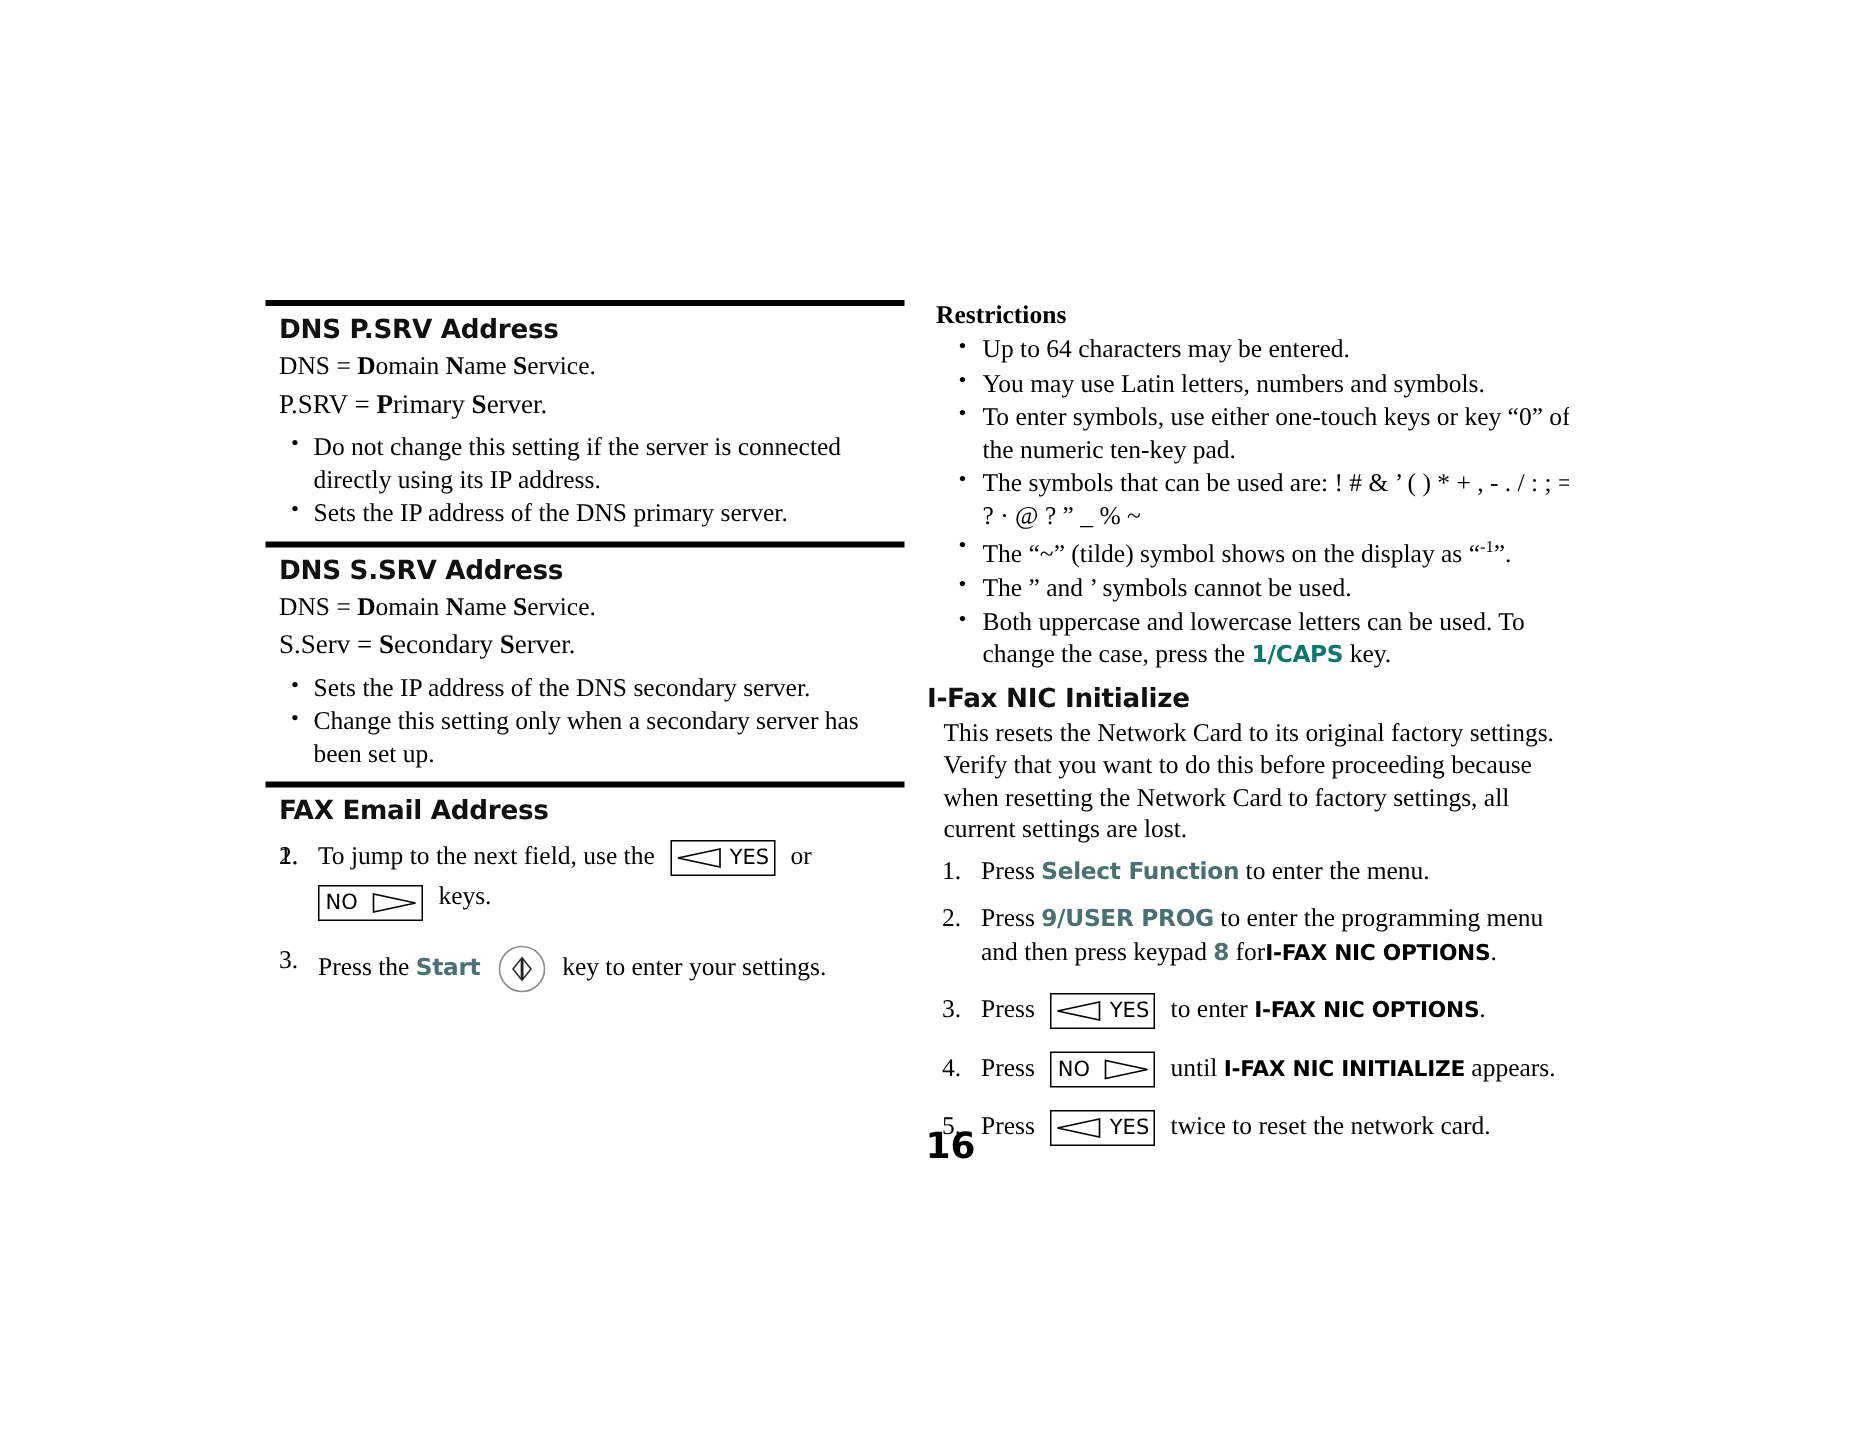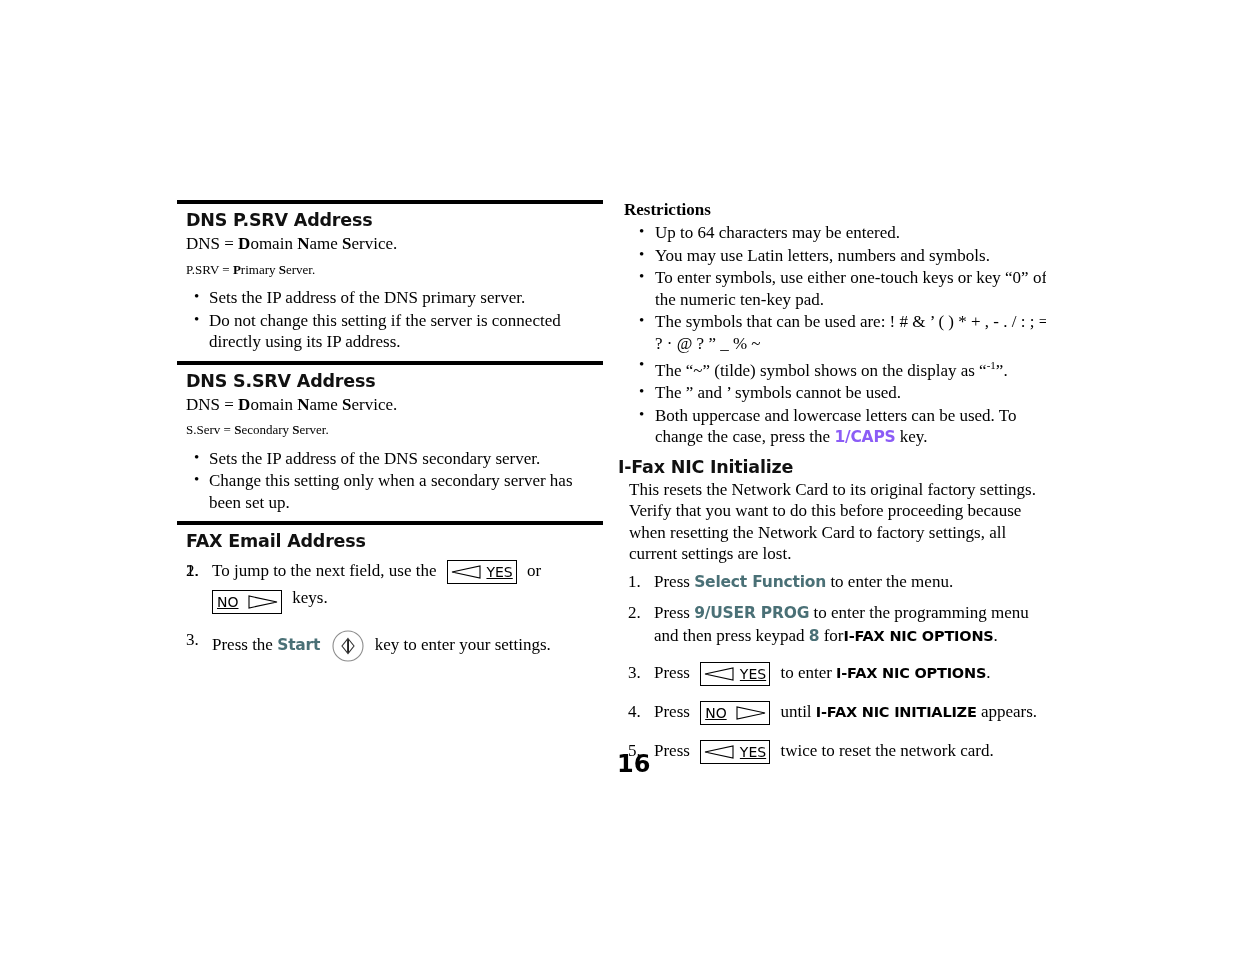--- a/index.html
+++ b/index.html
@@ -58,21 +58,21 @@
   }
   .sub-head {
     font-family: "Liberation Serif", "DejaVu Serif", serif;
     font-size: 17px;
     font-weight: bold;
     margin: 0 0 1px 0;
   }
 
   
   .para {
-    font-size: 13px;
+    font-size: 18px;
     line-height: 21.5px;
     margin: 0 0 7px 9px;
   }
   .para-tight {
     font-size: 17px;
     line-height: 21.5px;
     margin: 0 0 4px 9px;
   }
   .para-right {
     font-size: 17px;
@@ -170,21 +170,20 @@
   }
   .key svg { display: block; }
   .key .key-label {
     font-family: "DejaVu Sans", "Liberation Sans", sans-serif;
     font-size: 14px;
     letter-spacing: 0px;
     position: absolute;
     top: 50%;
     transform: translateY(-50%);
     line-height: 1;
-    text-decoration: underline;
   }
   .key-yes .key-label { right: 3px; }
   .key-no  .key-label { left: 4px; }
   .key .tri {
     position: absolute;
     top: 50%;
     transform: translateY(-50%);
   }
   .key-yes .tri { left: 3px; }
   .key-no  .tri { right: 3px; }
@@ -224,22 +223,22 @@
 
     <div class="para-tight">
       <span>DNS = </span><b class="cap">D</b><span>omain </span><b class="cap">N</b><span>ame </span><b class="cap">S</b><span>ervice.</span>
     </div>
 
     <div class="para">
       <span>P.SRV = </span><b class="cap">P</b><span>rimary </span><b class="cap">S</b><span>erver.</span>
     </div>
 
     <ul class="bullets">
+      <li>Do not change this setting if the server is connected directly using its IP address.</li>
       <li>Sets the IP address of the DNS primary server.</li>
-      <li>Do not change this setting if the server is connected directly using its IP address.</li>
     </ul>
 
     <div class="rule"></div>
     <div class="sec-head">DNS S.SRV Address</div>
 
     <div class="para-tight">
       <span>DNS = </span><b class="cap">D</b><span>omain </span><b class="cap">N</b><span>ame </span><b class="cap">S</b><span>ervice.</span>
     </div>
 
     <div class="para">
@@ -307,21 +306,21 @@
       <li>Up to 64 characters may be entered.</li>
       <li>You may use Latin letters, numbers and symbols.</li>
       <li>To enter symbols, use either one-touch keys or key “0” of the numeric ten-key pad.</li>
       <li>The symbols that can be used are: ! # &amp; ’ ( ) * + , - . / : ; = ? · @ ? ” _ % ~</li>
       <li>
         <span>The “~” (tilde) symbol shows on the display as “</span><span class="sup">-1</span><span>”.</span>
       </li>
       <li>The ” and ’ symbols cannot be used.</li>
       <li>
         <span>Both uppercase and lowercase letters can be used.  To change the case, press the</span>
-        <span class="accent" style="color:#8b5cf6;">1/CAPS</span>
+        <span class="accent" style="color:#0f766e;">1/CAPS</span>
         <span>key.</span>
       </li>
     </ul>
 
     <div class="sec-head-right">I-Fax NIC Initialize</div>
 
     <div class="para-right">This resets the Network Card to its original factory settings. Verify that you want to do this before proceeding because when resetting the Network Card to factory settings, all current settings are lost.</div>
 
     <ol class="steps steps-right">
       <li>

